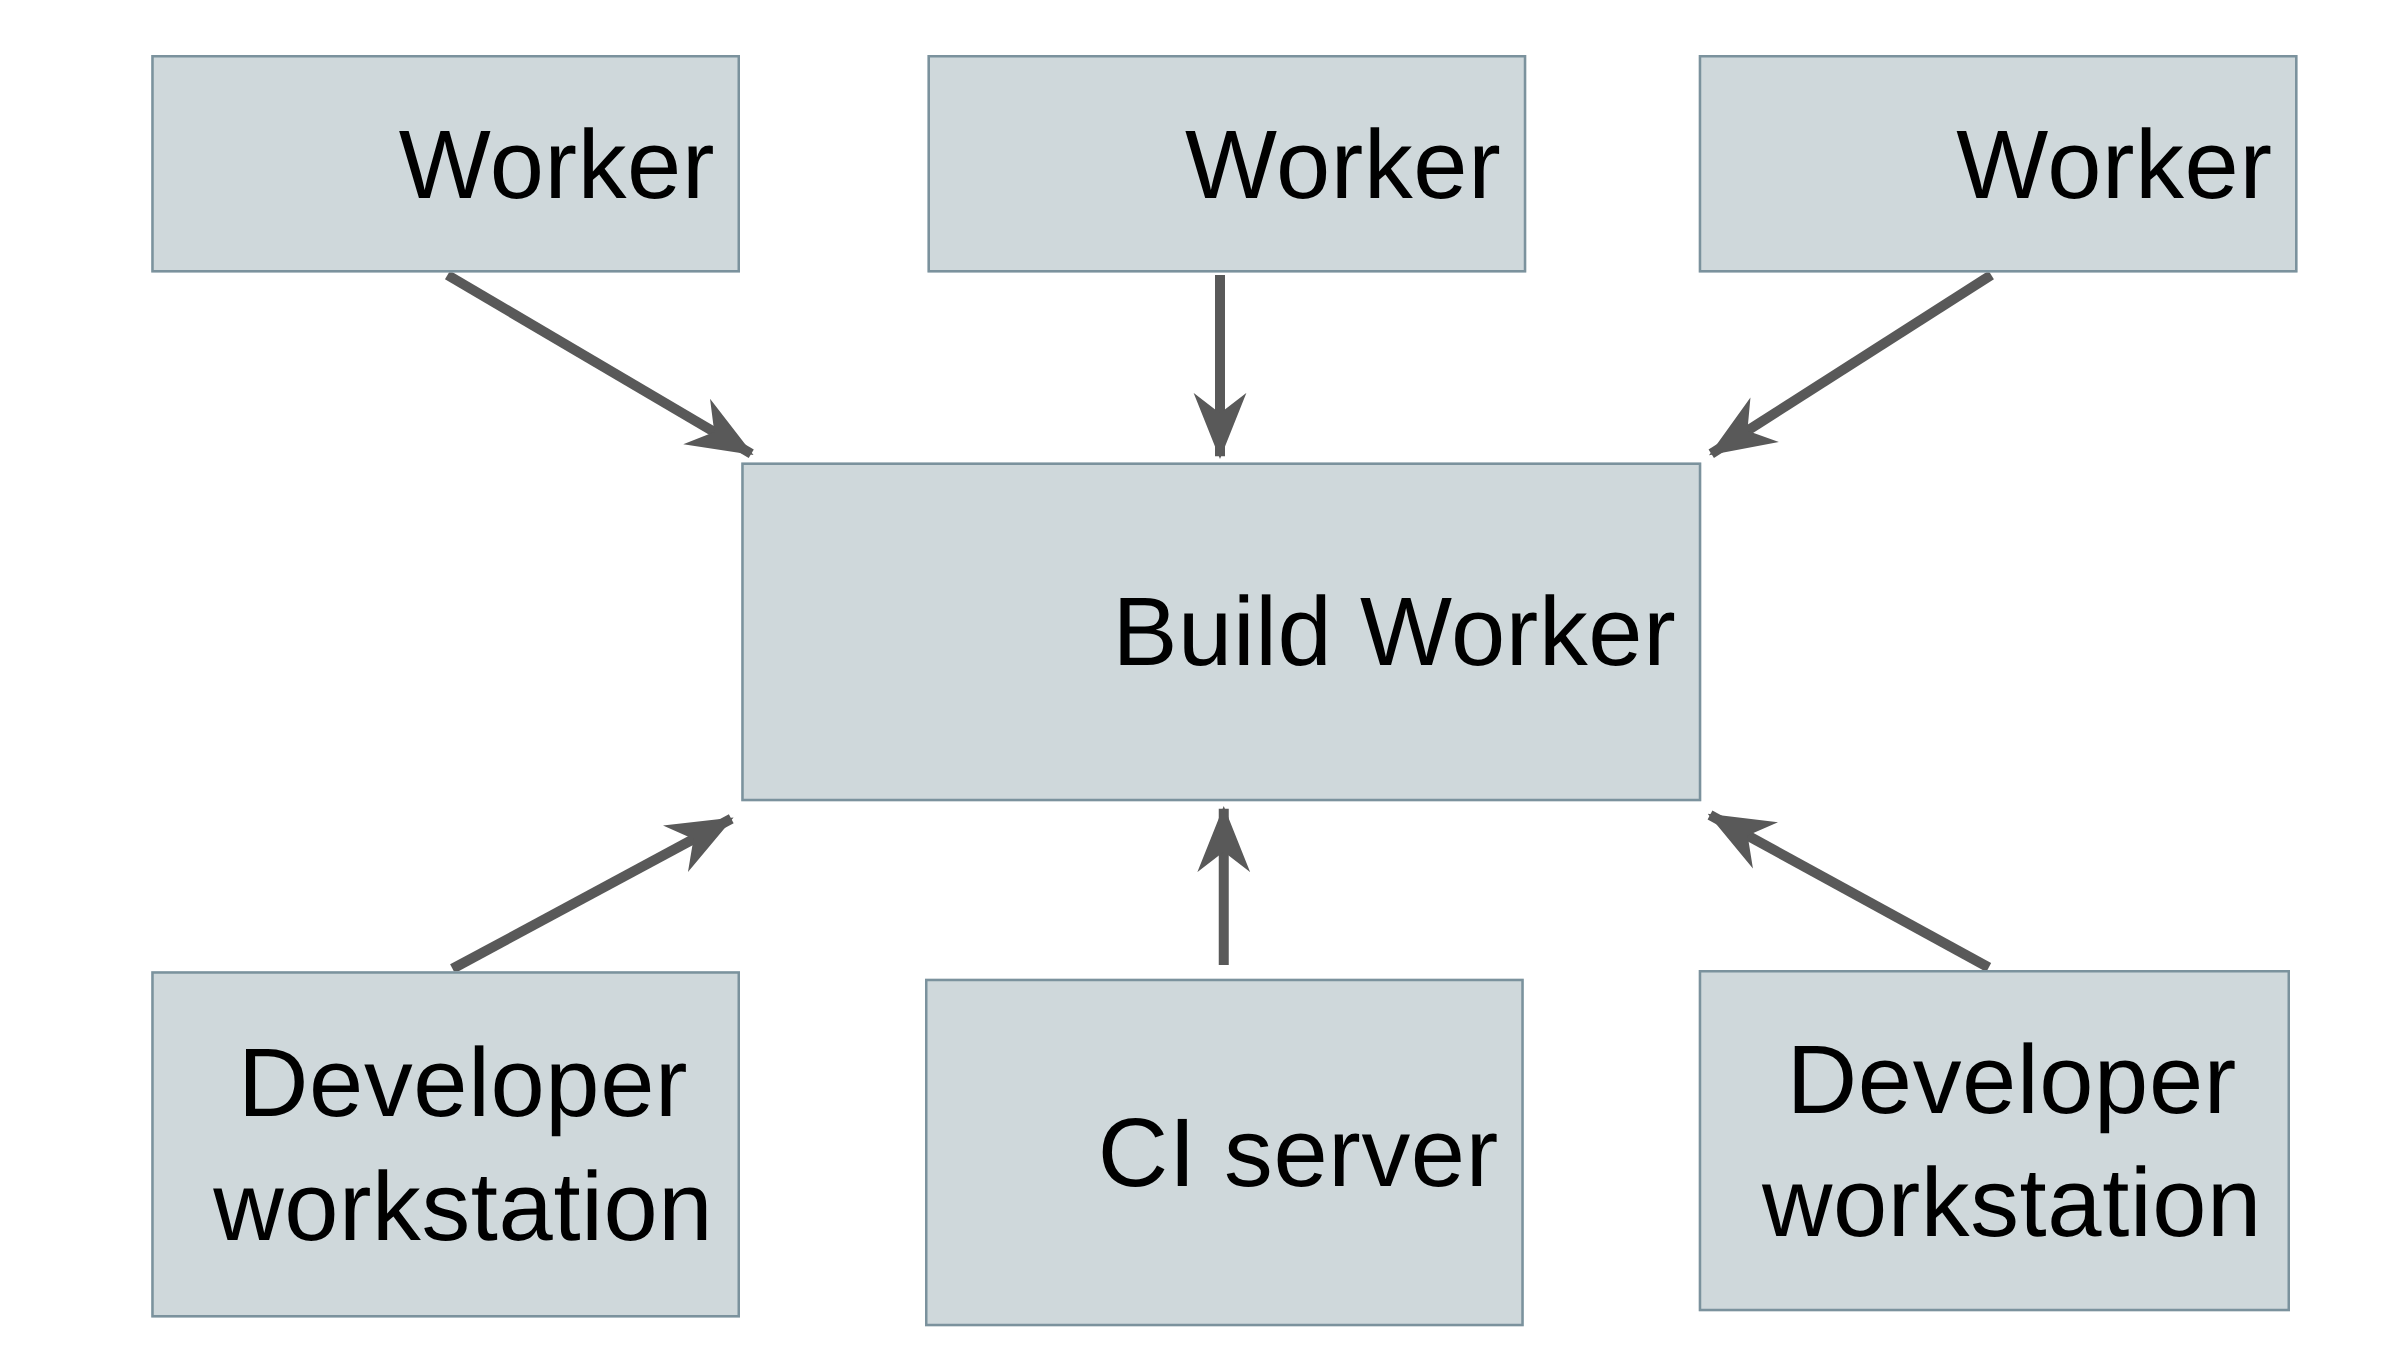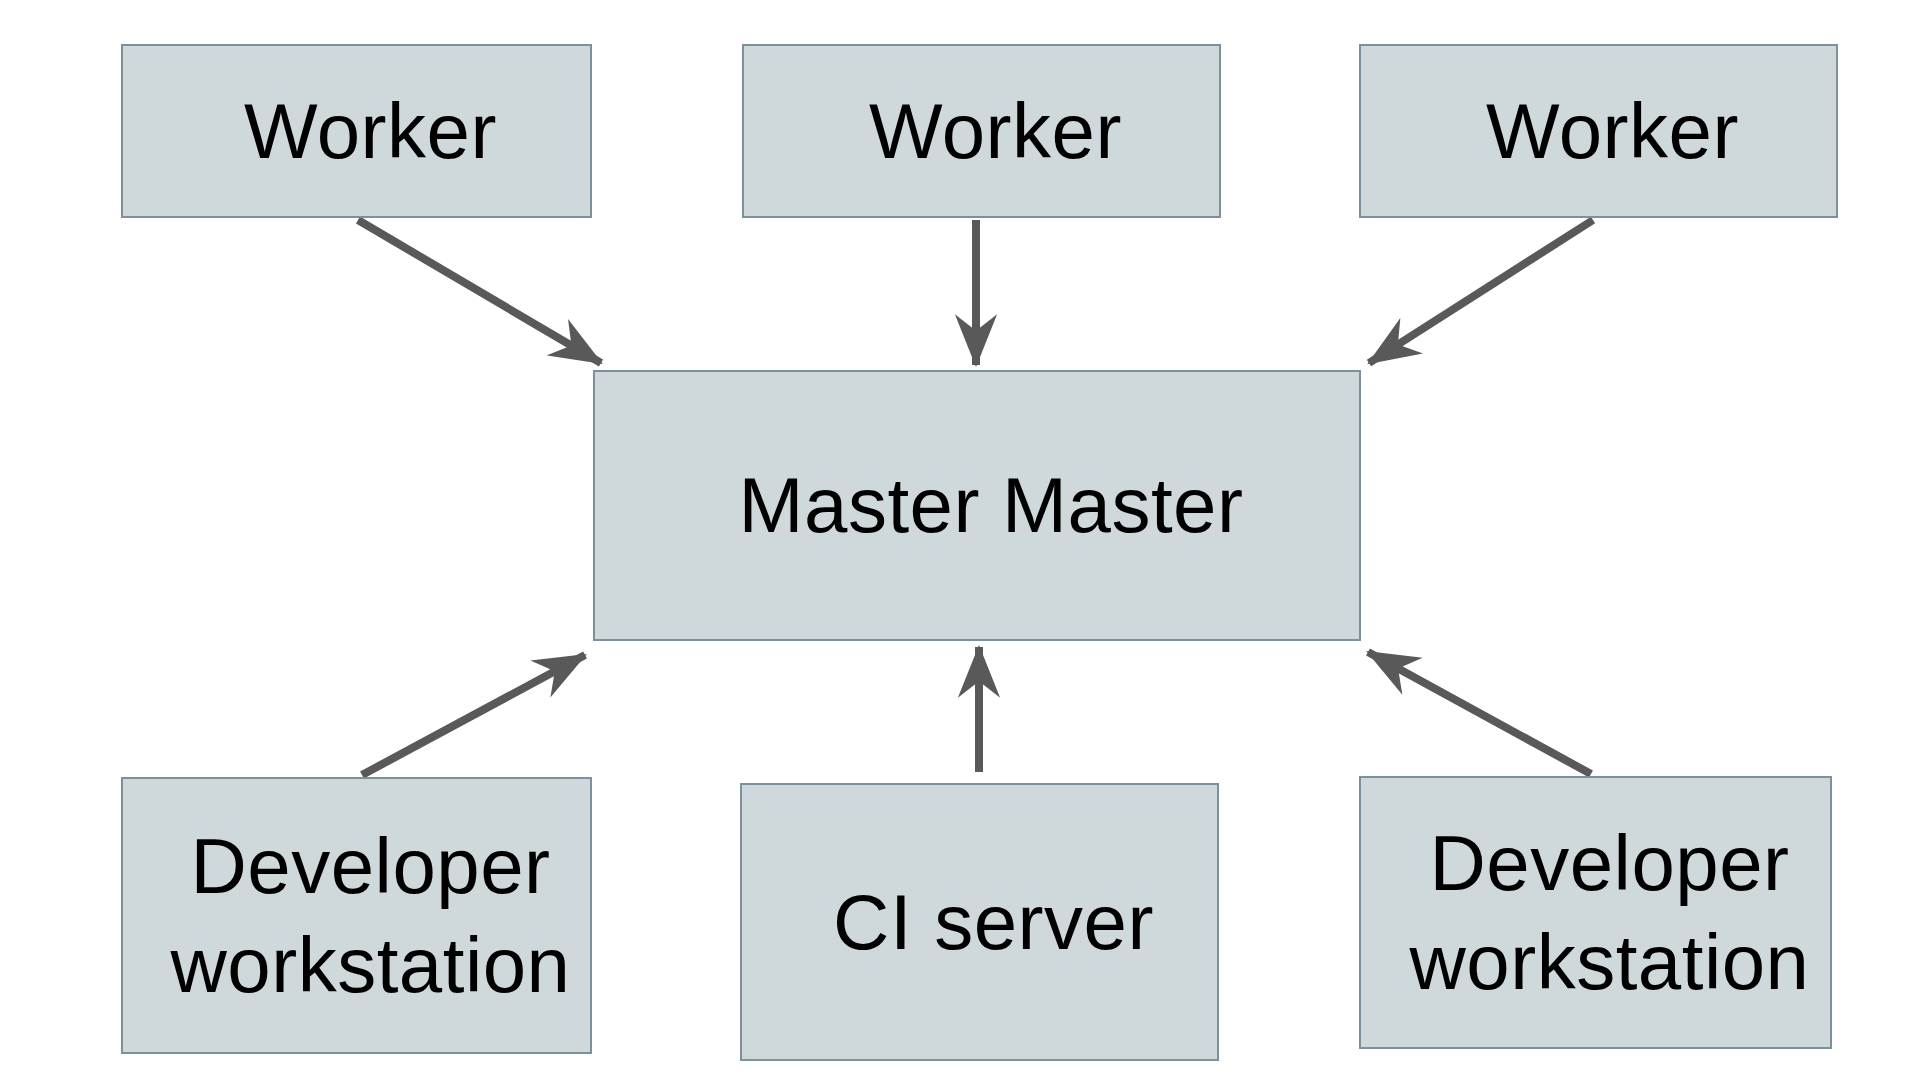--- a/index.html
+++ b/index.html
@@ -26,21 +26,21 @@
     left: 0; top: 0;
     width: 1910px; height: 1090px;
     pointer-events: none;
   }
   .node {
     position: absolute;
     background: var(--color-node-fill, #cfd8db);
     border: 2px solid var(--color-node-border, #7b929d);
     display: flex;
     align-items: center;
-    justify-content: center;
+    justify-content: flex-end;
     text-align: center;
     padding-left: 28px;
   }
   .node .label {
     font-size: 78px;
     line-height: 1.26;
     font-weight: 400;
     color: var(--color-text, #000000);
     letter-spacing: 0.5px;
     padding: 0 18px;
@@ -79,21 +79,21 @@
 
   <div class="node" id="node-worker-center">
     <span class="label">Worker</span>
   </div>
 
   <div class="node" id="node-worker-right">
     <span class="label">Worker</span>
   </div>
 
   <div class="node" id="node-build-master">
-    <span class="label">Master Master</span>
+    <span class="label">Build Worker</span>
   </div>
 
   <div class="node" id="node-dev-left">
     <span class="label">Developer workstation</span>
   </div>
 
   <div class="node" id="node-ci-server">
     <span class="label">CI server</span>
   </div>
 

